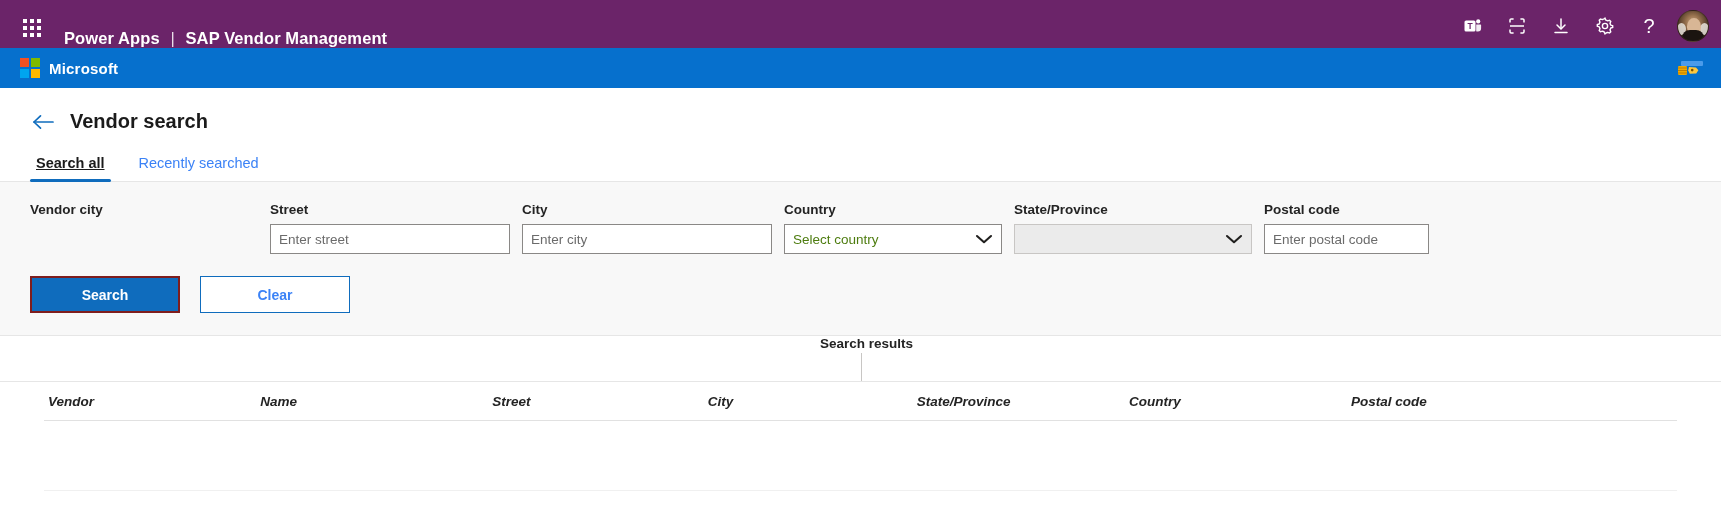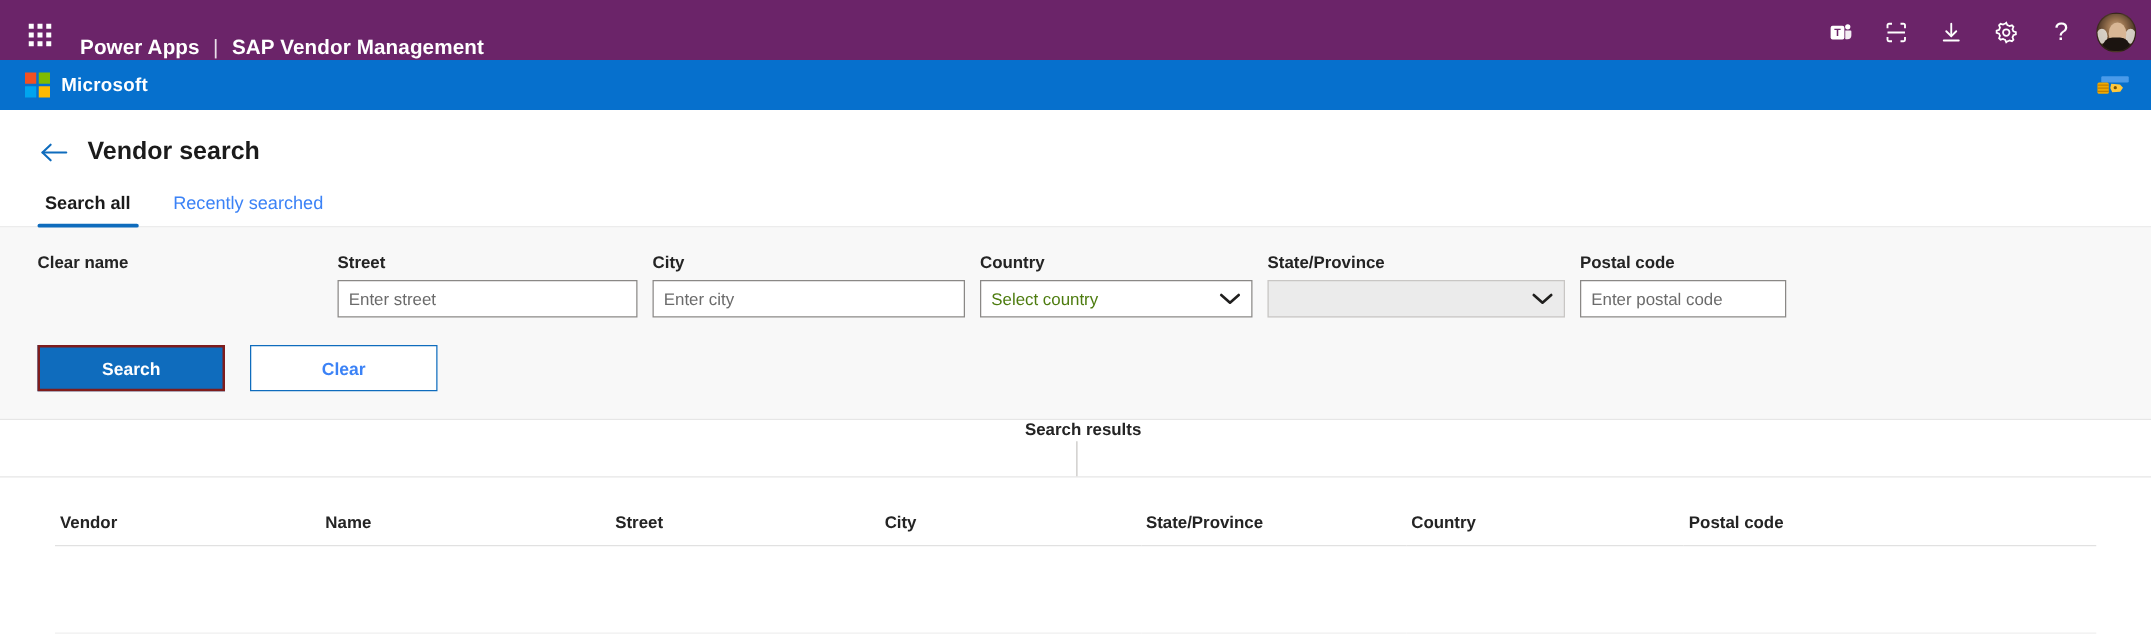--- a/index.html
+++ b/index.html
@@ -140,21 +140,21 @@
   }
   .tab {
     padding: 8px 6px 10px 6px;
     margin-right: 22px;
     font-size: 14.5px;
     color: #3b82f6;
     cursor: pointer;
     position: relative;
     white-space: nowrap;
   }
-  .tab.active { font-weight: 700; color: #1b1b1b; }
+  .tab.active { font-weight: 700; color: #1b1b1b; text-decoration: underline; }
   .tab.active::after {
     content: "";
     position: absolute;
     left: 0; right: 0; bottom: -1px;
     height: 3px;
     background: #0f6cbd;
     border-radius: 2px;
   }
 
   
@@ -272,23 +272,24 @@
     font-size: 13.5px;
     font-family: "Liberation Sans", sans-serif;
     color: #242424;
     padding: 0 9px;
     outline: none;
   }
   .filter-input::placeholder { color: #6b6b6b; }
 
   table.grid {
     width: calc(100% - 88px);
-    margin: 16px 44px;
+    margin: 0 44px;
     border-collapse: collapse;
     table-layout: fixed;
+    font-style: italic;
   }
   table.grid th {
     text-align: left;
     font-size: 13.5px;
     font-weight: 700;
     color: #242424;
     padding: 12px 4px 11px 4px;
     border-bottom: 1px solid #e1e1e1;
     white-space: nowrap;
     cursor: pointer;
@@ -419,21 +420,21 @@
 
 <div class="tabs">
   <div class="tab active">Search all</div>
   <div class="tab">Recently searched</div>
 </div>
 
 <div class="form-band">
   <div class="field-row">
 
     <div class="field w-vendor">
-      <label class="field-label">Clear name</label>
+      <label class="field-label">Vendor city</label>
     </div>
 
     <div class="field w-street">
       <label class="field-label">Street</label>
       <input class="input" type="text" placeholder="Enter street" style="">
     </div>
 
     <div class="field w-city">
       <label class="field-label">City</label>
       <input class="input" type="text" placeholder="Enter city" style="">

